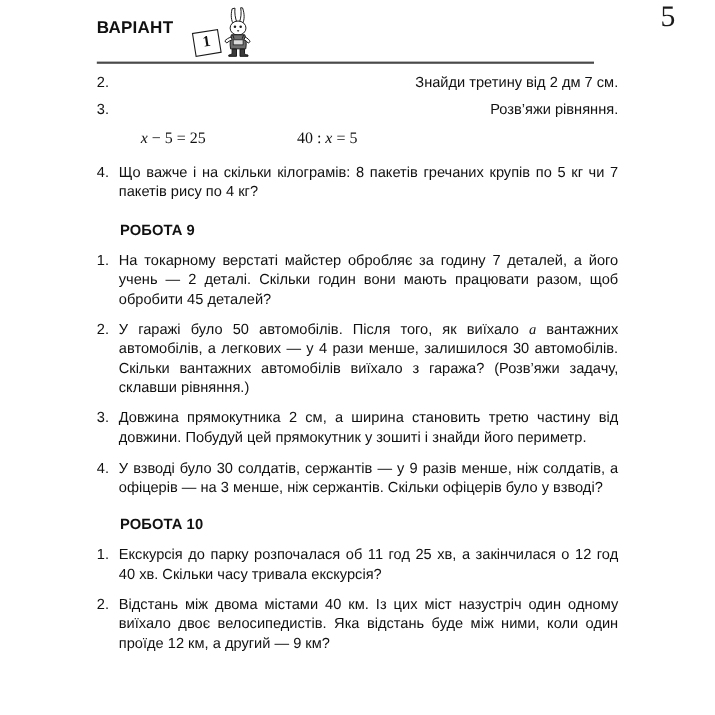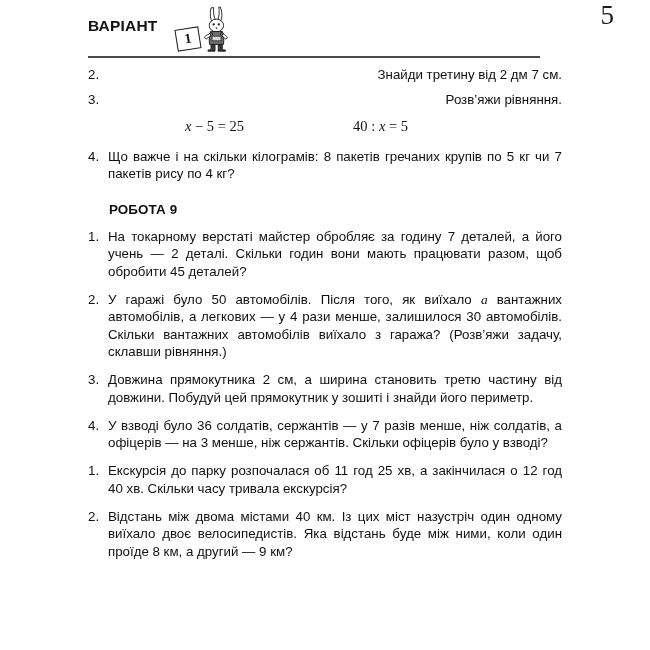--- a/index.html
+++ b/index.html
@@ -121,24 +121,23 @@
   }
   .item .body.noj {
     text-align: right;
   }
 
   .tight { margin-bottom: 8px; }
 
   
   .equations {
     display: flex;
-    margin: 9px 0 13px 14px;
+    margin: 9px 0 13px 40px;
     font-family: "Liberation Serif", serif;
     font-size: 14.5px;
-    text-align: right;
   }
   .equations .eq {
     white-space: nowrap;
   }
   .equations .eq:nth-child(1) { width: 142px; }
   .equations .eq:nth-child(2) { width: 164px; }
   .equations .eq:nth-child(3) { width: auto; text-decoration: underline; }
   .eq var, .ital {
     font-family: "Liberation Serif", serif;
     font-style: italic;
@@ -235,30 +234,31 @@
       <div class="item">
         <div class="num">2.</div>
         <div class="body">У гаражі було 50 автомобілів. Після того, як виїхало <span class="ital">a</span> вантажних автомобілів, а легкових — у 4 рази менше, залишилося 30 ав­томобілів. Скільки вантажних автомобілів виїхало з гаража? (Розв’яжи задачу, склавши рівняння.)</div>
       </div>
       <div class="item">
         <div class="num">3.</div>
         <div class="body">Довжина прямокутника 2 см, а ширина становить третю частину від довжини. Побудуй цей прямокутник у зошиті і знайди його периметр.</div>
       </div>
       <div class="item">
         <div class="num">4.</div>
-        <div class="body">У взводі було 36 солдатів, сержантів — у 7 разів менше, ніж сол­датів, а офіцерів — на 3 менше, ніж сержантів. Скільки офіцерів було у взводі?</div>
-      </div>
-    </div>
-
+        <div class="body">У взводі було 30 солдатів, сержантів — у 9 разів менше, ніж сол­датів, а офіцерів — на 3 менше, ніж сержантів. Скільки офіцерів було у взводі?</div>
+      </div>
+    </div>
+
+    <div class="section-heading">РОБОТА 10</div>
 
     <div class="block">
       <div class="item">
         <div class="num">1.</div>
         <div class="body">Екскурсія до парку розпочалася об 11 год 25 хв, а закінчилася о 12 год 40 хв. Скільки часу тривала екскурсія?</div>
       </div>
       <div class="item">
         <div class="num">2.</div>
-        <div class="body">Відстань між двома містами 40 км. Із цих міст назустріч один одному виїхало двоє велосипедистів. Яка відстань буде між ними, коли один проїде 8 км, а другий — 9 км?</div>
+        <div class="body">Відстань між двома містами 40 км. Із цих міст назустріч один одному виїхало двоє велосипедистів. Яка відстань буде між ними, коли один проїде 12 км, а другий — 9 км?</div>
       </div>
     </div>
 
   </div>
 </div>
 
 </body></html>

